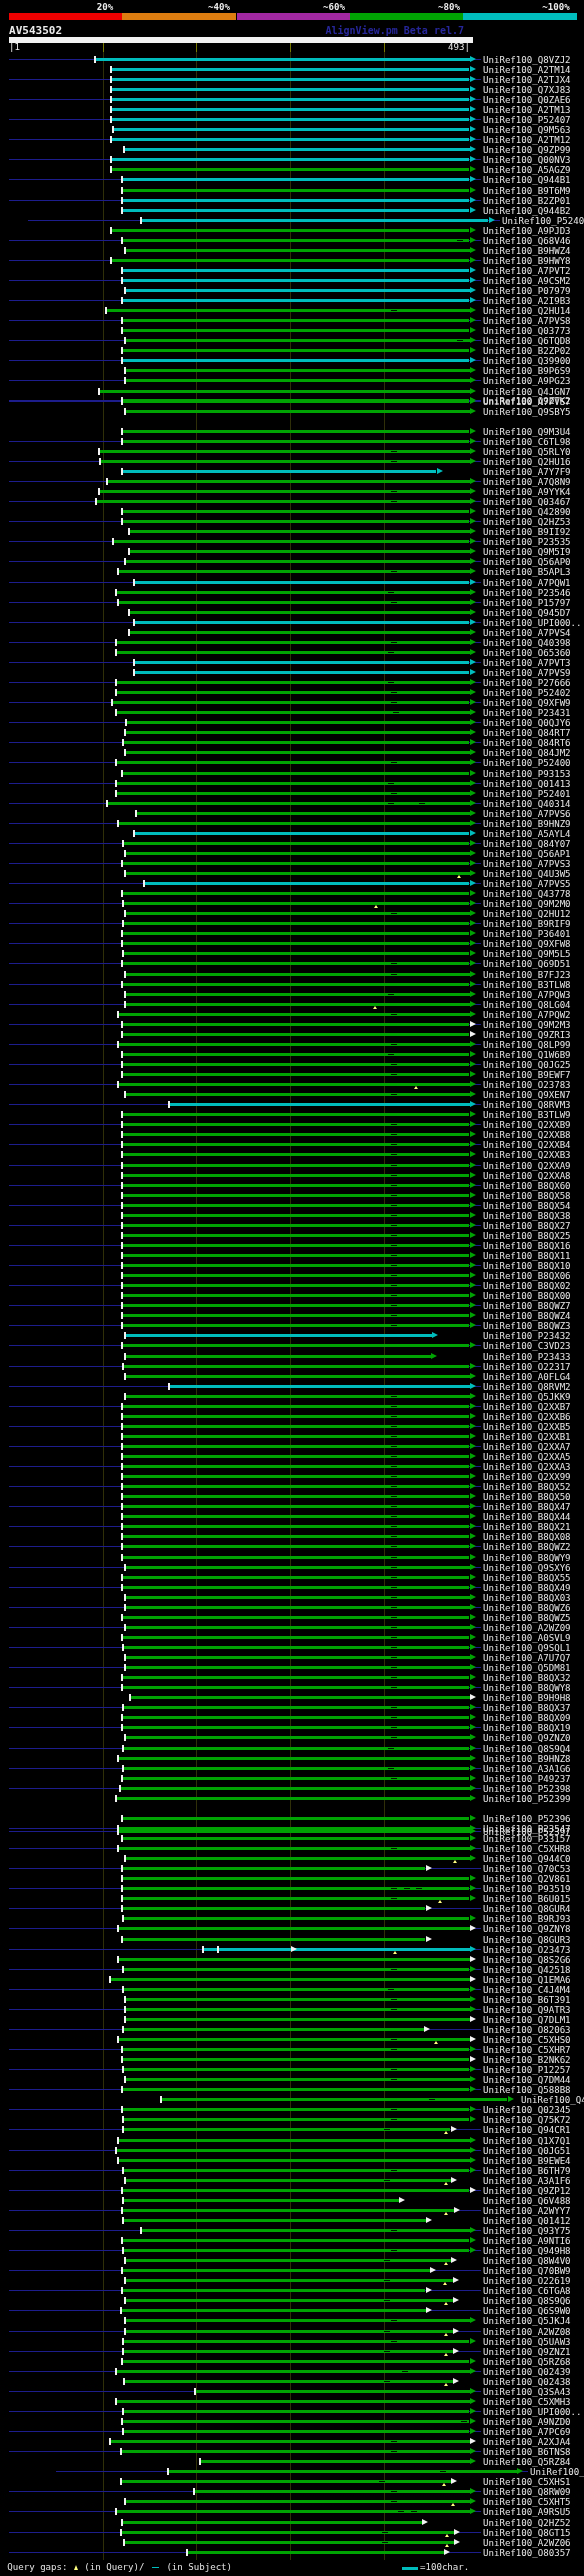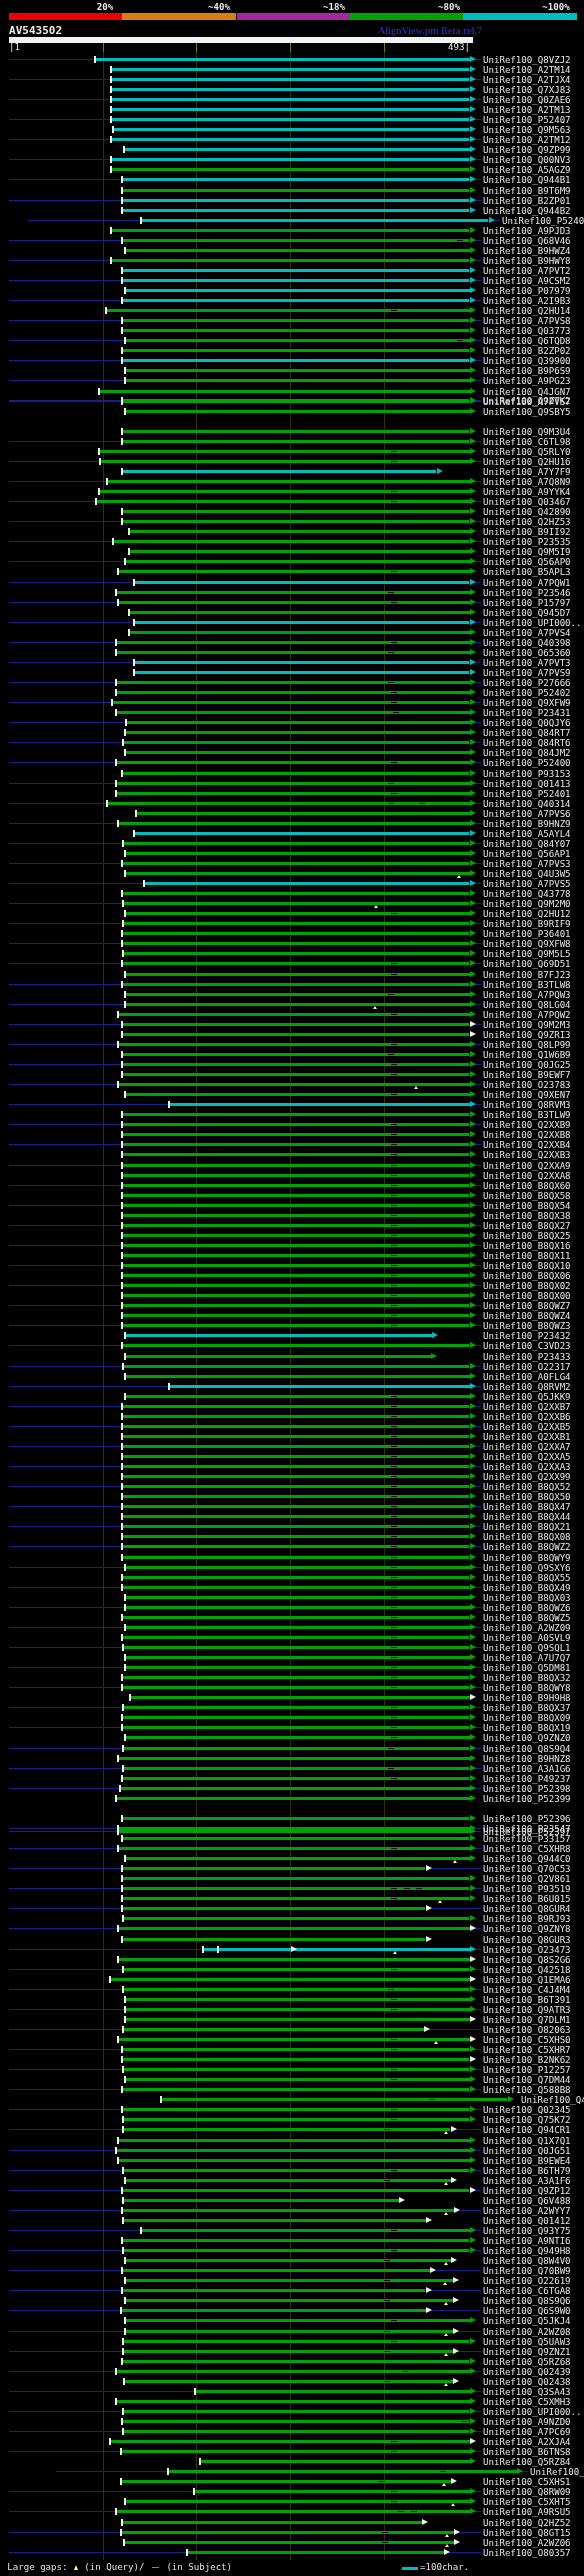--- a/index.html
+++ b/index.html
@@ -31,28 +31,28 @@
 </head>
 <body>
 
 <div id="screen">
   <div id="scalebar">
       <div class="seg" style="left: 9.1px; width: 113px; background: rgb(238, 0, 0);"></div>
       <div class="seglbl" style="left: 105px;">20%</div>
       <div class="seg" style="left: 122px; width: 114px; background: rgb(221, 125, 16);"></div>
       <div class="seglbl" style="left: 219px;">~40%</div>
       <div class="seg" style="left: 237px; width: 113px; background: rgb(162, 40, 162);"></div>
-      <div class="seglbl" style="left: 334px;">~18%</div>
+      <div class="seglbl" style="left: 334px;">~60%</div>
       <div class="seg" style="left: 350px; width: 113px; background: rgb(0, 163, 3);"></div>
       <div class="seglbl" style="left: 449px;">~80%</div>
       <div class="seg" style="left: 463px; width: 114px; background: rgb(0, 189, 189);"></div>
       <div class="seglbl" style="left: 556px;">~100%</div>
     </div>
   <div class="qtitle">AV543502</div>
-  <div class="wm" style="right:103px;font-family:Liberation Serif, serif;">AlignView.pm Beta rel.7</div>
+  <div class="wm" style="right:121px;">AlignView.pm Beta rel.7</div>
   <div class="qbar"></div>
   <div class="rul" style="left:9.1px;">|1</div>
   <div class="rul" style="left:448px;">493|</div>
   <div id="gridlayer">
       <div class="rtick" style="left: 103px;"></div>
       <div class="grid" style="left: 103px;"></div>
       <div class="rtick" style="left: 196px;"></div>
       <div class="grid" style="left: 196px;"></div>
       <div class="rtick" style="left: 290px;"></div>
       <div class="grid" style="left: 290px;"></div>
@@ -1827,21 +1827,21 @@
       </div>
       <div class="row" style="top: 2548px;">
         <div class="leader"></div>
         <div class="bar" style="left: 187px; width: 257px; background: rgb(0, 163, 3);"></div>
         <div class="stick" style="left: 186px;"></div>
         <div class="arr" style="left: 444px; border-left-color: rgb(242, 242, 242);"></div>
         <div class="lbl">UniRef100_O80357</div>
       </div>
     </div>
   <div class="foot">
-    <span>Large gaps:</span>
+    <span>Query gaps:</span>
     <span class="ftri"></span>
     <span>(in Query)/</span>
     <span class="fdash"></span>
     <span>(in Subject)</span>
   </div>
   <div class="legbar"></div>
   <div class="leglbl">=100char.</div>
 </div>
 
 

